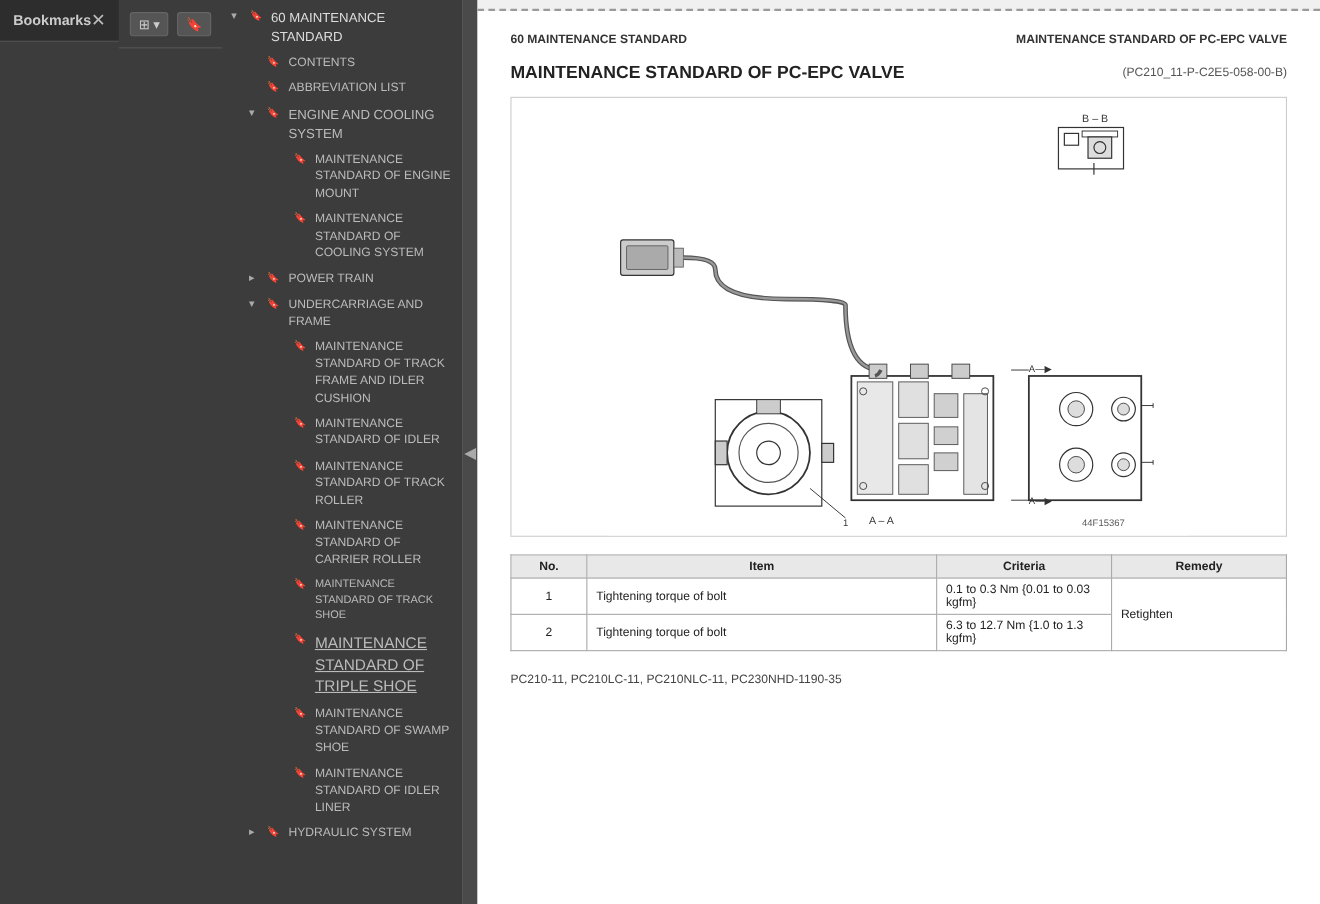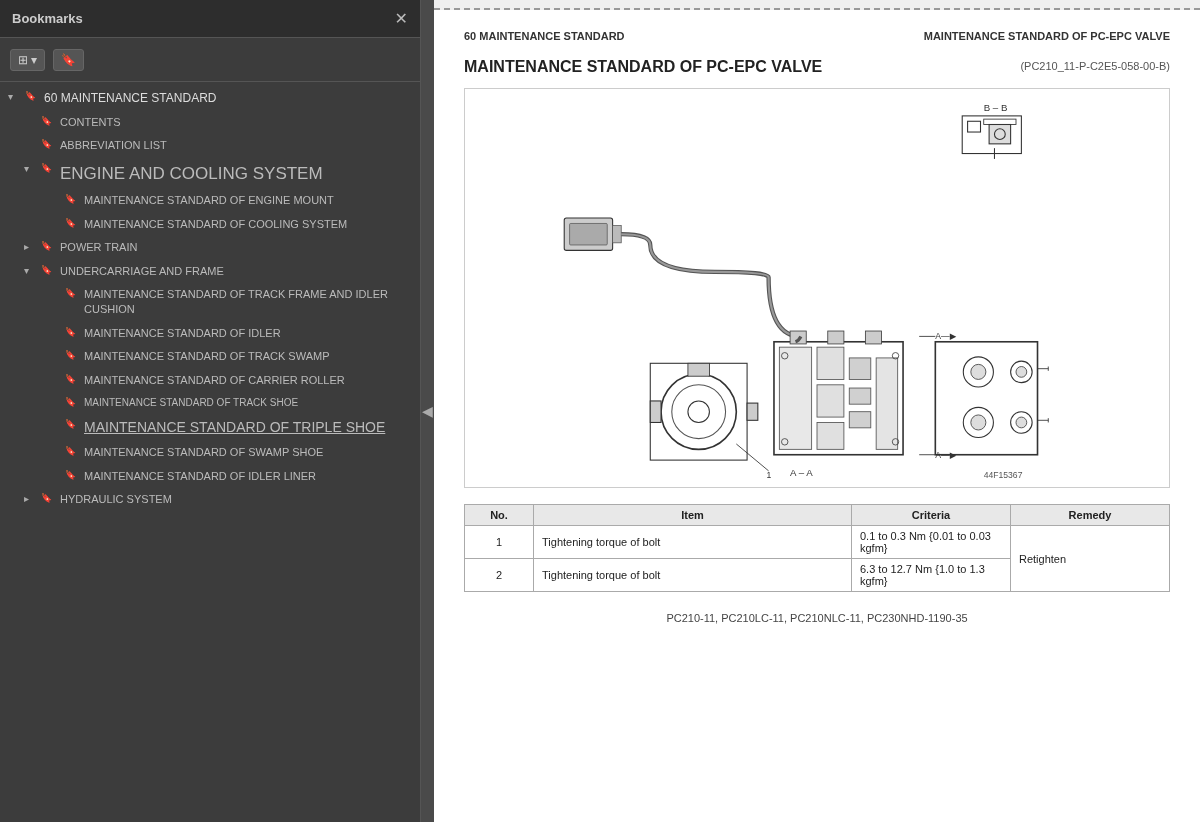--- a/index.html
+++ b/index.html
@@ -4,21 +4,21 @@
   <style>
     * { margin: 0; padding: 0; box-sizing: border-box; }
     body { width: 1200px; height: 822px; display: flex; font-family: Arial, sans-serif; background: #3a3a3a; overflow: hidden; }
 
     
     #sidebar {
       width: 420px;
       min-width: 420px;
       background: #3c3c3c;
       display: flex;
-      flex-direction: column;
+      flex-direction: row;
       height: 822px;
       overflow: hidden;
     }
 
     #sidebar-header {
       background: #2d2d2d;
       padding: 8px 12px;
       display: flex;
       align-items: center;
       justify-content: space-between;
@@ -207,21 +207,21 @@
     .data-table td:nth-child(2) { width: 160px; }
     .data-table td:nth-child(3) { }
     .data-table td:last-child { width: 80px; }
 
     .data-table .rowspan-cell {
       vertical-align: middle;
     }
 
     #page-footer {
       display: flex;
-      justify-content: center;
+      justify-content: flex-start;
       align-items: center;
       margin-top: 20px;
       font-size: 11px;
       color: #444;
     }
   </style>
 </head>
 <body>
 
 <div id="sidebar">
@@ -251,21 +251,21 @@
         <span style="font-size: 11px; color: rgb(187, 187, 187);">CONTENTS</span>
       </div>
       <div class="tree-item" style="padding-left: 24px;">
         <span style="min-width: 14px; margin-right: 3px; font-size: 10px; color: rgb(170, 170, 170);"></span>
         <span style="min-width: 14px; margin-right: 5px; font-size: 9px; color: rgb(170, 170, 170);">🔖</span>
         <span style="font-size: 11px; color: rgb(187, 187, 187);">ABBREVIATION LIST</span>
       </div>
       <div class="tree-item" style="padding-left: 24px;">
         <span style="min-width: 14px; margin-right: 3px; font-size: 10px; color: rgb(170, 170, 170);">▾</span>
         <span style="min-width: 14px; margin-right: 5px; font-size: 9px; color: rgb(170, 170, 170);">🔖</span>
-        <span style="font-size: 17px; color: rgb(187, 187, 187);">ENGINE AND COOLING SYSTEM</span>
+        <span style="font-size: 12px; color: rgb(187, 187, 187);">ENGINE AND COOLING SYSTEM</span>
       </div>
       <div class="tree-item" style="padding-left: 48px;">
         <span style="min-width: 14px; margin-right: 3px; font-size: 10px; color: rgb(170, 170, 170);"></span>
         <span style="min-width: 14px; margin-right: 5px; font-size: 9px; color: rgb(170, 170, 170);">🔖</span>
         <span style="font-size: 11px; color: rgb(187, 187, 187);">MAINTENANCE STANDARD OF ENGINE MOUNT</span>
       </div>
       <div class="tree-item" style="padding-left: 48px;">
         <span style="min-width: 14px; margin-right: 3px; font-size: 10px; color: rgb(170, 170, 170);"></span>
         <span style="min-width: 14px; margin-right: 5px; font-size: 9px; color: rgb(170, 170, 170);">🔖</span>
         <span style="font-size: 11px; color: rgb(187, 187, 187);">MAINTENANCE STANDARD OF COOLING SYSTEM</span>
@@ -286,21 +286,21 @@
         <span style="font-size: 11px; color: rgb(187, 187, 187);">MAINTENANCE STANDARD OF TRACK FRAME AND IDLER CUSHION</span>
       </div>
       <div class="tree-item" style="padding-left: 48px;">
         <span style="min-width: 14px; margin-right: 3px; font-size: 10px; color: rgb(170, 170, 170);"></span>
         <span style="min-width: 14px; margin-right: 5px; font-size: 9px; color: rgb(170, 170, 170);">🔖</span>
         <span style="font-size: 11px; color: rgb(187, 187, 187);">MAINTENANCE STANDARD OF IDLER</span>
       </div>
       <div class="tree-item" style="padding-left: 48px;">
         <span style="min-width: 14px; margin-right: 3px; font-size: 10px; color: rgb(170, 170, 170);"></span>
         <span style="min-width: 14px; margin-right: 5px; font-size: 9px; color: rgb(170, 170, 170);">🔖</span>
-        <span style="font-size: 11px; color: rgb(187, 187, 187);">MAINTENANCE STANDARD OF TRACK SWAMP</span>
+        <span style="font-size: 11px; color: rgb(187, 187, 187);">MAINTENANCE STANDARD OF TRACK ROLLER</span>
       </div>
       <div class="tree-item" style="padding-left: 48px;">
         <span style="min-width: 14px; margin-right: 3px; font-size: 10px; color: rgb(170, 170, 170);"></span>
         <span style="min-width: 14px; margin-right: 5px; font-size: 9px; color: rgb(170, 170, 170);">🔖</span>
         <span style="font-size: 11px; color: rgb(187, 187, 187);">MAINTENANCE STANDARD OF CARRIER ROLLER</span>
       </div>
       <div class="tree-item" style="padding-left: 48px;">
         <span style="min-width: 14px; margin-right: 3px; font-size: 10px; color: rgb(170, 170, 170);"></span>
         <span style="min-width: 14px; margin-right: 5px; font-size: 9px; color: rgb(170, 170, 170);">🔖</span>
         <span style="font-size: 10px; color: rgb(187, 187, 187);">MAINTENANCE STANDARD OF TRACK SHOE</span>

